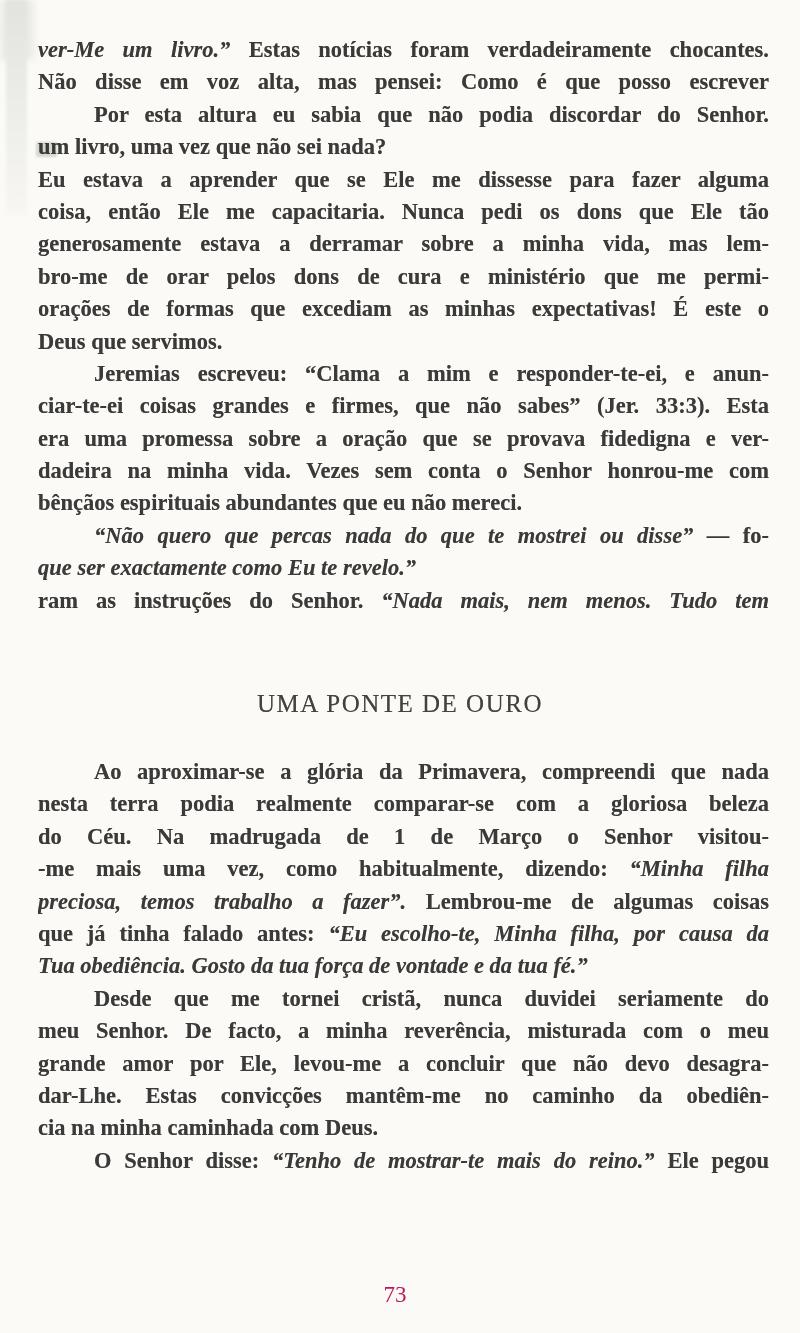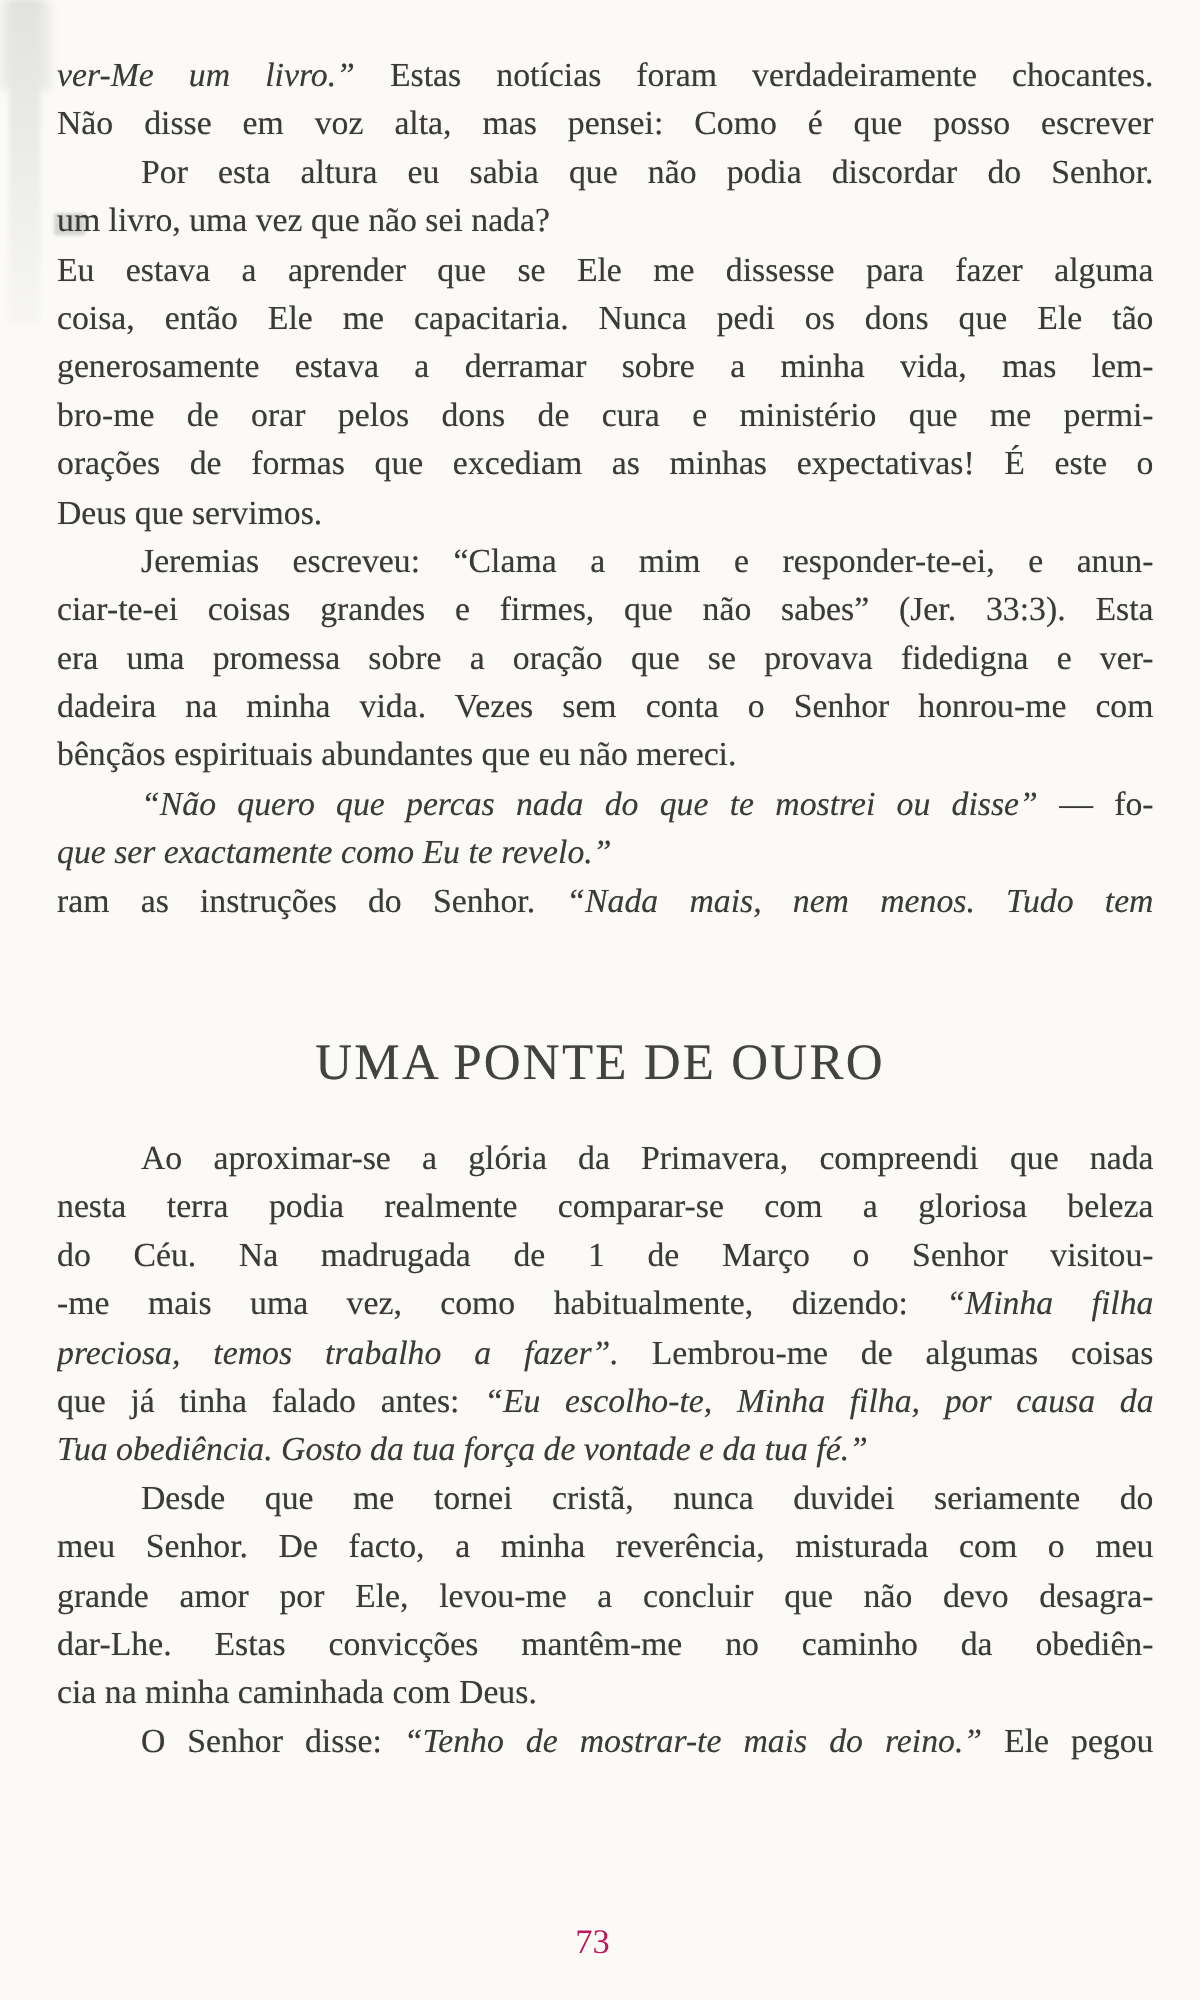--- a/index.html
+++ b/index.html
@@ -26,35 +26,36 @@
     background: #eceae6; filter: blur(3px);
   }
   .artifact-smudge {
     position: absolute; left: 36px; top: 142px; width: 21px; height: 15px;
     background: #d6d6d2; border-radius: 2px; filter: blur(1.2px);
   }
   .text-block {
     position: absolute; left: 38px; width: 731px;
     font-size: 22.5px;
     text-shadow: 0 0 0.5px rgba(58,58,56,0.5);
+    font-weight: bold;
   }
   .block-1 { top: 34px; }
   .block-2 { top: 756px; }
   .line {
     height: 32.4px; line-height: 32.4px;
     text-align: justify; text-align-last: justify;
     overflow: hidden; white-space: normal;
   }
   .line.end { text-align-last: left; }
   .line.indent { text-indent: 56px; }
   .it { font-style: italic; }
   .heading {
     position: absolute; left: 0; top: 690px; width: 800px;
     text-align: center;
-    font-size: 34px; letter-spacing: 1.5px;
+    font-size: 25px; letter-spacing: 1.5px;
     color: #42423f;
     text-shadow: 0 0 0.5px rgba(58,58,56,0.5);
   }
   .page-number {
     position: absolute; left: 0; top: 1282px; width: 790px;
     text-align: center;
     font-size: 23px; color: #be185d;
   }
 </style>
 </head>

